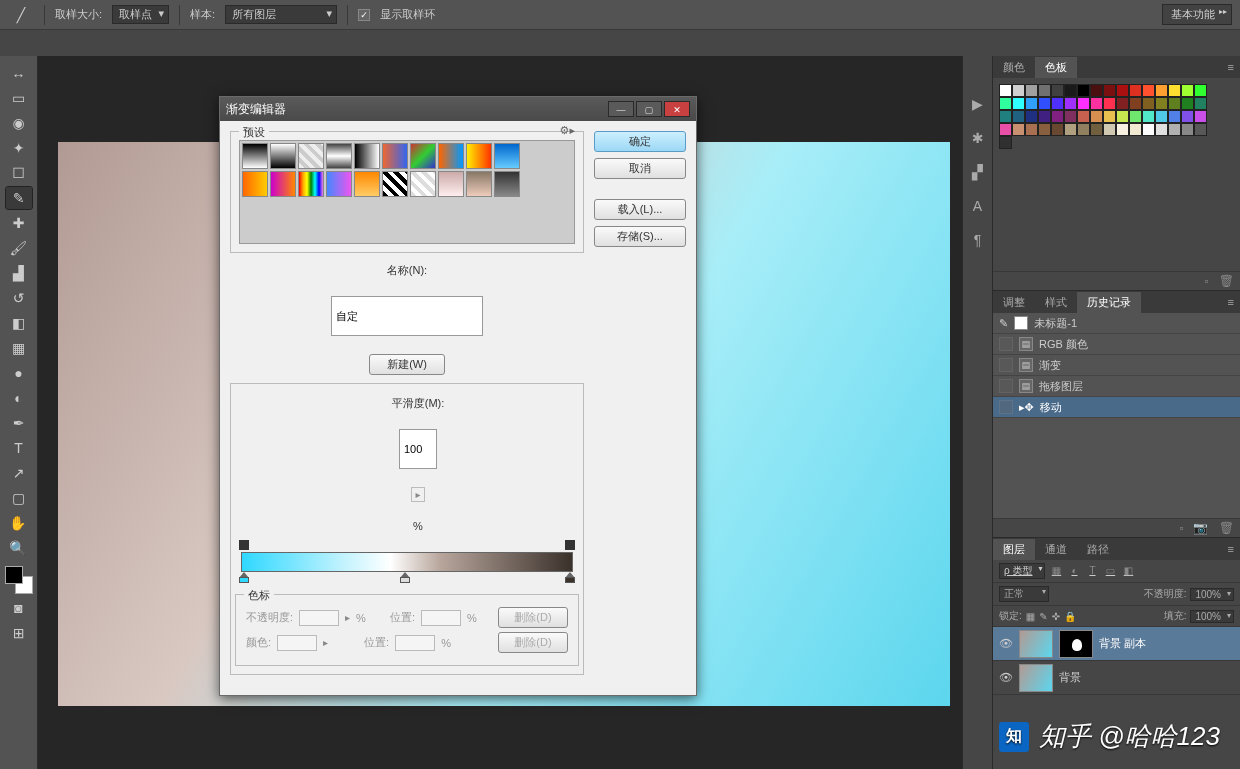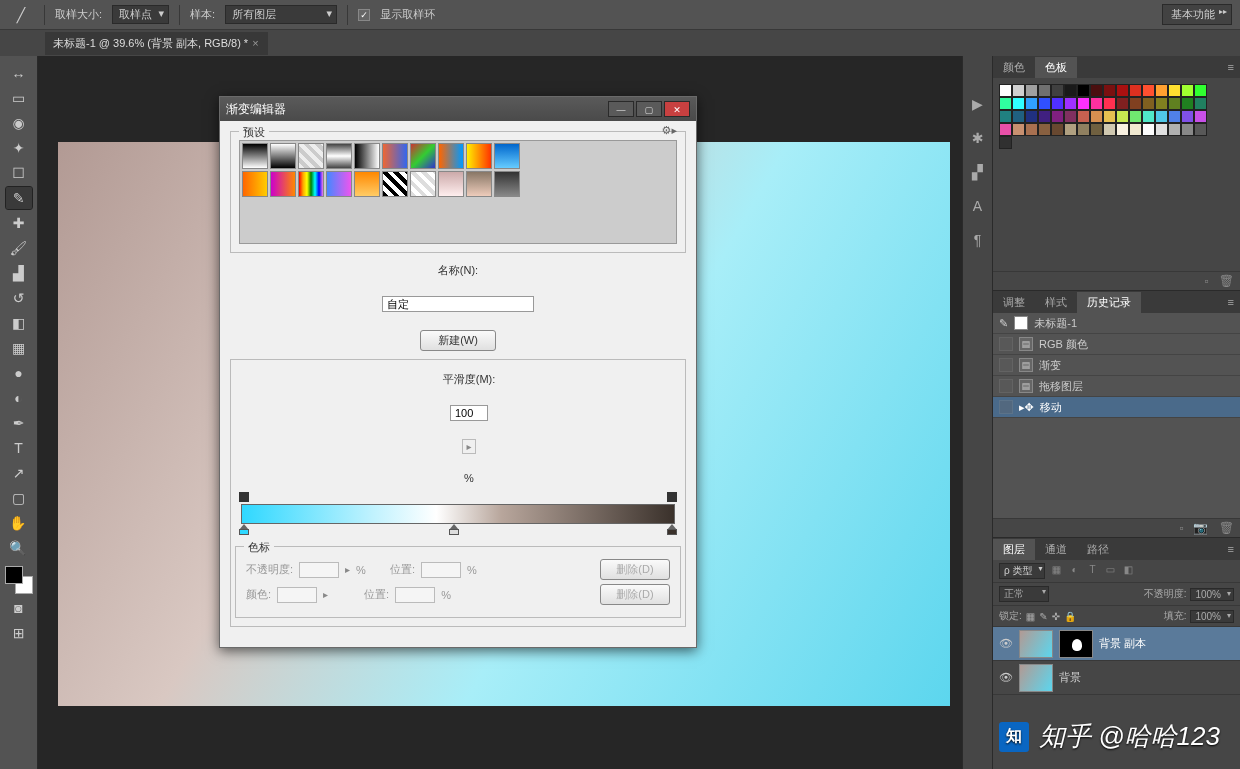--- a/index.html
+++ b/index.html
@@ -35,21 +35,21 @@
 .color-grid .c { border:1px solid #222; }
 .panel-footer { display:flex; justify-content:flex-end; padding:2px 6px; gap:10px; border-top:1px solid #383838; color:#888; font-size:12px; }
 .hist-panel { border-top:1px solid #2a2a2a; }
 .hist-list { background:#535353; }
 .hist-row { display:flex; align-items:center; height:21px; padding:0 6px; gap:6px; border-bottom:1px solid #444; }
 .hist-row.sel { background:#4a6a8a; color:#fff; }
 .hist-row .box { width:14px; height:14px; background:#fff; border:1px solid #888; }
 .hist-row .ico { width:14px; height:14px; background:#666; border:1px solid #888; display:flex; align-items:center; justify-content:center; font-size:9px; }
 .hist-space { height:100px; background:#535353; }
 .layers-panel { border-top:1px solid #2a2a2a; flex:1; }
-.layers-ctl { display:flex; padding:3px 6px; gap:4px; align-items:center; border-bottom:1px solid #383838; }
+.layers-ctl { display:flex; padding:3px 6px; gap:4px; align-items:flex-end; border-bottom:1px solid #383838;text-decoration:underline; }
 .mini-dd { background:#3a3a3a; border:1px solid #2a2a2a; padding:0 12px 0 4px; font-size:10px; position:relative; }
 .mini-dd::after { content:"▾"; position:absolute; right:2px; font-size:8px; }
 .layers-ctl .tb { width:14px; height:14px; color:#888; font-size:10px; text-align:center; }
 .layers-row2 { display:flex; padding:3px 6px; gap:4px; align-items:center; font-size:10px; color:#aaa; border-bottom:1px solid #383838; }
 .layer-row { display:flex; align-items:center; height:34px; padding:0 6px; gap:6px; border-bottom:1px solid #383838; }
 .layer-row.sel { background:#5a7a9a; color:#fff; }
 .eye { width:14px; color:#ccc; }
 .thumb { width:34px; height:28px; background:linear-gradient(120deg,#b29a94,#5cd6ee); border:1px solid #888; }
 .mask-thumb { width:34px; height:28px; background:#000; border:1px solid #888; position:relative; }
 .mask-thumb::after { content:""; position:absolute; left:12px; top:8px; width:10px; height:12px; background:#fff; border-radius:50% 50% 40% 40%; }
@@ -62,21 +62,21 @@
 .dialog-body { display:flex; padding:10px; gap:10px; }
 .dialog-left { flex:1; }
 .fieldset { border:1px solid #bbb; padding:8px; margin-bottom:10px; position:relative; }
 .fieldset-label { position:absolute; top:-7px; left:8px; background:#f0f0f0; padding:0 4px; font-size:11px; }
 .gear { position:absolute; top:-8px; right:8px; color:#666; font-size:11px; }
 .preset-box { background:#ccc; border:1px solid #999; height:104px; padding:2px; }
 .preset-grid { display:grid; grid-template-columns:repeat(10,26px); grid-auto-rows:26px; gap:2px; }
 .preset-grid .p { border:1px solid #888; }
 .dlg-row { display:flex; align-items:center; gap:18px; margin:8px 2px; font-size:11px;flex-direction:column; }
 .dlg-row label { }
-.dlg-input { border:1px solid #999; padding:1px 4px; font-size:11px; background:#fff; }
+.dlg-input { border:1px solid #999; padding:13px 4px; font-size:11px; background:#fff; }
 .dlg-btn { border:1px solid #888; background:linear-gradient(#fafafa,#e0e0e0); padding:2px 0; font-size:11px; border-radius:3px; text-align:center; }
 .dlg-btn.primary { background:linear-gradient(#cdefff,#9cd8f5); border:1px solid #5a9cc8; }
 .dialog-right { width:92px; display:flex; flex-direction:column; gap:6px; }
 .grad-editor { padding:4px 4px 8px; }
 .grad-bar-wrap { position:relative; height:44px; margin:6px 0 10px; }
 .grad-bar { position:absolute; left:6px; right:6px; top:12px; height:20px; border:1px solid #666; background:linear-gradient(90deg,#2fd8ff 0%, #bff2fe 30%, #fff 45%, #b8a69c 60%, #3a312b 100%); }
 .stop-top { position:absolute; top:0; width:10px; height:10px; background:#333; }
 .stop-bot { position:absolute; bottom:0; width:10px; height:12px; }
 .stop-bot .diamond { width:0;height:0;border-left:5px solid transparent;border-right:5px solid transparent;border-bottom:6px solid #666;margin-bottom:-1px }
 .stop-bot .sq { width:10px;height:6px;border:1px solid #555; }
@@ -99,21 +99,20 @@
   <span class="sep"></span>
   <span>样本:</span>
   <span class="dropdown" style="width:112px">所有图层</span>
   <span class="sep"></span>
   <span class="check">✓</span>
   <span>显示取样环</span>
   <span class="workspace-btn">基本功能</span>
 </div>
 
 <div class="tabs-bar">
-  <div class="tab active"><span>未标题-1 @ 39.6% (背景 副本, RGB/8) *</span><span class="x">×</span></div>
 </div>
 
 <div class="main-row">
 
   <div class="tool-col">
     <div class="tool">↔</div>
     <div class="tool">▭</div>
     <div class="tool">◉</div>
     <div class="tool">✦</div>
     <div class="tool">☐</div>
@@ -402,19 +401,26 @@
               <div class="box"></div>
               <span class="small">▸</span>
             <span style="margin-left:30px">位置:</span>
               <div class="box"></div>
               <span>%</span>
             <div class="dlg-btn" style="width:70px;margin-left:auto;color:#aaa">删除(D)</div>
           </div>
         </div>
       </div>
     </div>
+    <div class="dialog-right">
+      <div class="dlg-btn primary">确定</div>
+      <div class="dlg-btn">取消</div>
+      <div style="height:8px"></div>
+      <div class="dlg-btn">载入(L)...</div>
+      <div class="dlg-btn">存储(S)...</div>
+    </div>
   </div>
 </div>
 
 <div class="watermark">
   <div class="zhihu-ico">知</div>
   <span>知乎 @哈哈123</span>
 </div>
 
 </body></html>

